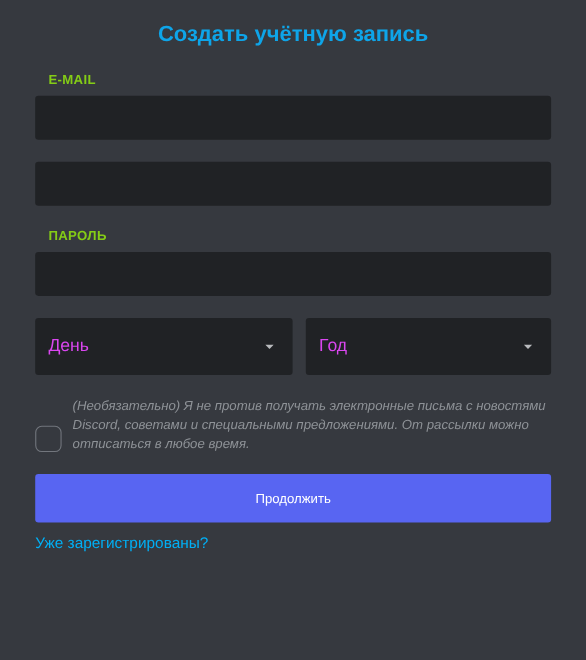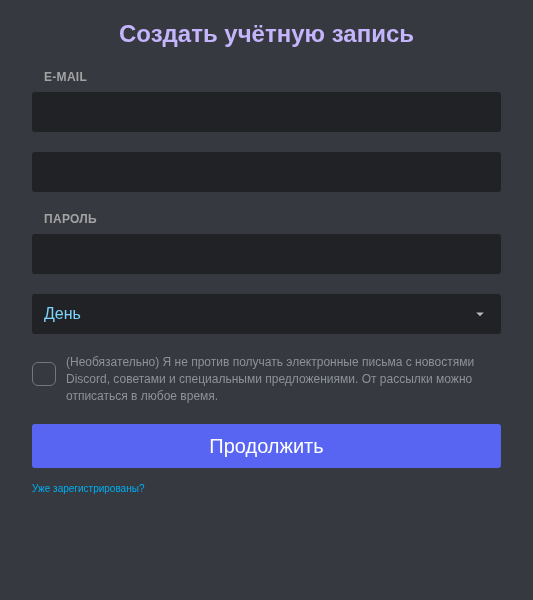--- a/index.html
+++ b/index.html
@@ -9,31 +9,31 @@
     }
     body {
       background: #36393f;
       font-family: -apple-system, BlinkMacSystemFont, "Segoe UI", Helvetica, Arial, sans-serif;
       width: 533px;
       height: 600px;
       padding: 20px 32px;
       color: #fff;
     }
     .title {
-      color: #c4b5fd;
-      font-size: 24px;
+      color: #0ea5e9;
+      font-size: 20px;
       font-weight: 600;
       text-align: center;
       margin-bottom: 22px;
     }
     .field-group {
       margin-bottom: 20px;
     }
     .field-label {
-      color: #a3a3a3;
+      color: #84cc16;
       font-size: 12px;
       font-weight: 700;
       letter-spacing: 0.3px;
       text-transform: uppercase;
       margin-bottom: 8px;
       display: block;
       padding-left: 12px;
     }
     .text-input {
       width: 100%;
@@ -52,48 +52,49 @@
     }
     .select-wrapper {
       flex: 1;
       position: relative;
     }
     .select-wrapper.day { flex: 1.05; }
     .select-wrapper.month { flex: 1.15; }
     .select-wrapper.year { flex: 1.0; }
     .select-box {
       width: 100%;
-      height: 40px;
+      height: 52px;
       background: #202225;
       border: none;
       border-radius: 3px;
-      color: #7dd3fc;
+      color: #d946ef;
       font-size: 16px;
       padding: 0 12px;
       display: flex;
       align-items: center;
       justify-content: space-between;
       cursor: pointer;
     }
     .chevron-icon {
       width: 18px;
       height: 18px;
       display: flex;
       align-items: center;
       justify-content: center;
     }
     .chevron-icon svg {
       fill: #b9bbbe;
     }
     .checkbox-row {
       display: flex;
-      align-items: flex-start;
+      align-items: flex-end;
       gap: 10px;
       margin-top: 20px;
       margin-bottom: 20px;
+      font-style: italic;
     }
     .checkbox-box {
       width: 24px;
       height: 24px;
       min-width: 24px;
       border: 1px solid #72767d;
       border-radius: 6px;
       background: transparent;
       cursor: pointer;
       margin-top: 8px;
@@ -103,28 +104,28 @@
       font-size: 12px;
       line-height: 1.4;
     }
     .continue-btn {
       width: 100%;
       height: 44px;
       background: #5865f2;
       border: none;
       border-radius: 3px;
       color: #ffffff;
-      font-size: 20px;
+      font-size: 12px;
       font-weight: 500;
       cursor: pointer;
       margin-bottom: 10px;
     }
     .login-link {
       color: #00aff4;
-      font-size: 10px;
+      font-size: 14px;
       text-decoration: none;
       cursor: pointer;
     }
   </style>
 </head>
 <body>
 
 
 
 <h1 class="title">Создать учётную запись</h1>
@@ -148,20 +149,30 @@
     <div class="select-wrapper day">
       <div class="select-box">
         <span>День</span>
         <span class="chevron-icon">
           <svg width="18" height="18" viewBox="0 0 24 24">
               <path d="M7 10l5 5 5-5z"></path>
             </svg>
         </span>
       </div>
     </div>
+    <div class="select-wrapper year">
+      <div class="select-box">
+        <span>Год</span>
+        <span class="chevron-icon">
+          <svg width="18" height="18" viewBox="0 0 24 24">
+              <path d="M7 10l5 5 5-5z"></path>
+            </svg>
+        </span>
+      </div>
+    </div>
   </div>
 </div>
 
 <div class="checkbox-row">
   <div class="checkbox-box"></div>
   <div class="checkbox-text">(Необязательно) Я не против получать электронные письма с новостями Discord, советами и специальными предложениями. От рассылки можно отписаться в любое время.</div>
 </div>
 
 <button class="continue-btn">Продолжить</button>
 

